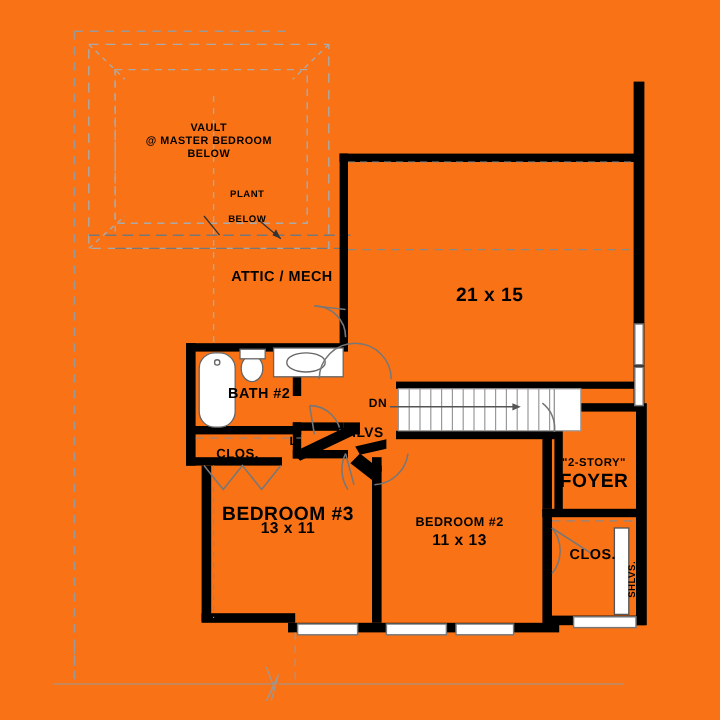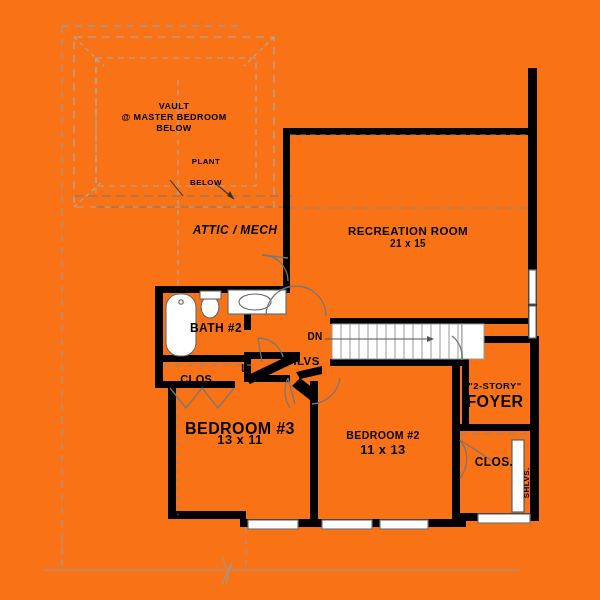--- a/index.html
+++ b/index.html
@@ -203,24 +203,23 @@
 
 </svg>
 
 <div class="lbl ctr" style="left:174px;top:101px;font-size:9px;">VAULT</div>
 <div class="lbl ctr" style="left:174px;top:112px;font-size:9px;">@ MASTER BEDROOM</div>
 <div class="lbl ctr" style="left:174px;top:123px;font-size:9px;">BELOW</div>
 
 <div class="lbl ctr" style="left:206px;top:158px;font-size:8px;">PLANT</div>
 <div class="lbl ctr" style="left:206px;top:179px;font-size:8px;">BELOW</div>
 
-<div class="lbl ctr" style="left:235px;top:224px;font-size:12px;font-style:italic;">ATTIC / MECH</div>
-
-<div class="lbl ctr" style="left:408px;top:225px;font-size:11.5px;">RECREATION ROOM</div>
-<div class="lbl ctr" style="left:408px;top:238px;font-size:10px;">21 x 15</div>
+<div class="lbl ctr" style="left:235px;top:224px;font-size:12px;">ATTIC / MECH</div>
+
+<div class="lbl ctr" style="left:408px;top:238px;font-size:16px;">21 x 15</div>
 
 <div class="lbl ctr" style="left:216px;top:322px;font-size:12px;">BATH #2</div>
 
 <div class="lbl ctr" style="left:315px;top:331px;font-size:10px;">DN</div>
 
 <div class="lbl ctr" style="left:300px;top:355px;font-size:11.5px;">SHLVS</div>
 
 <div class="lbl ctr" style="left:246px;top:363px;font-size:10px;">L.</div>
 
 <div class="lbl ctr" style="left:198px;top:373px;font-size:11px;">CLOS.</div>

